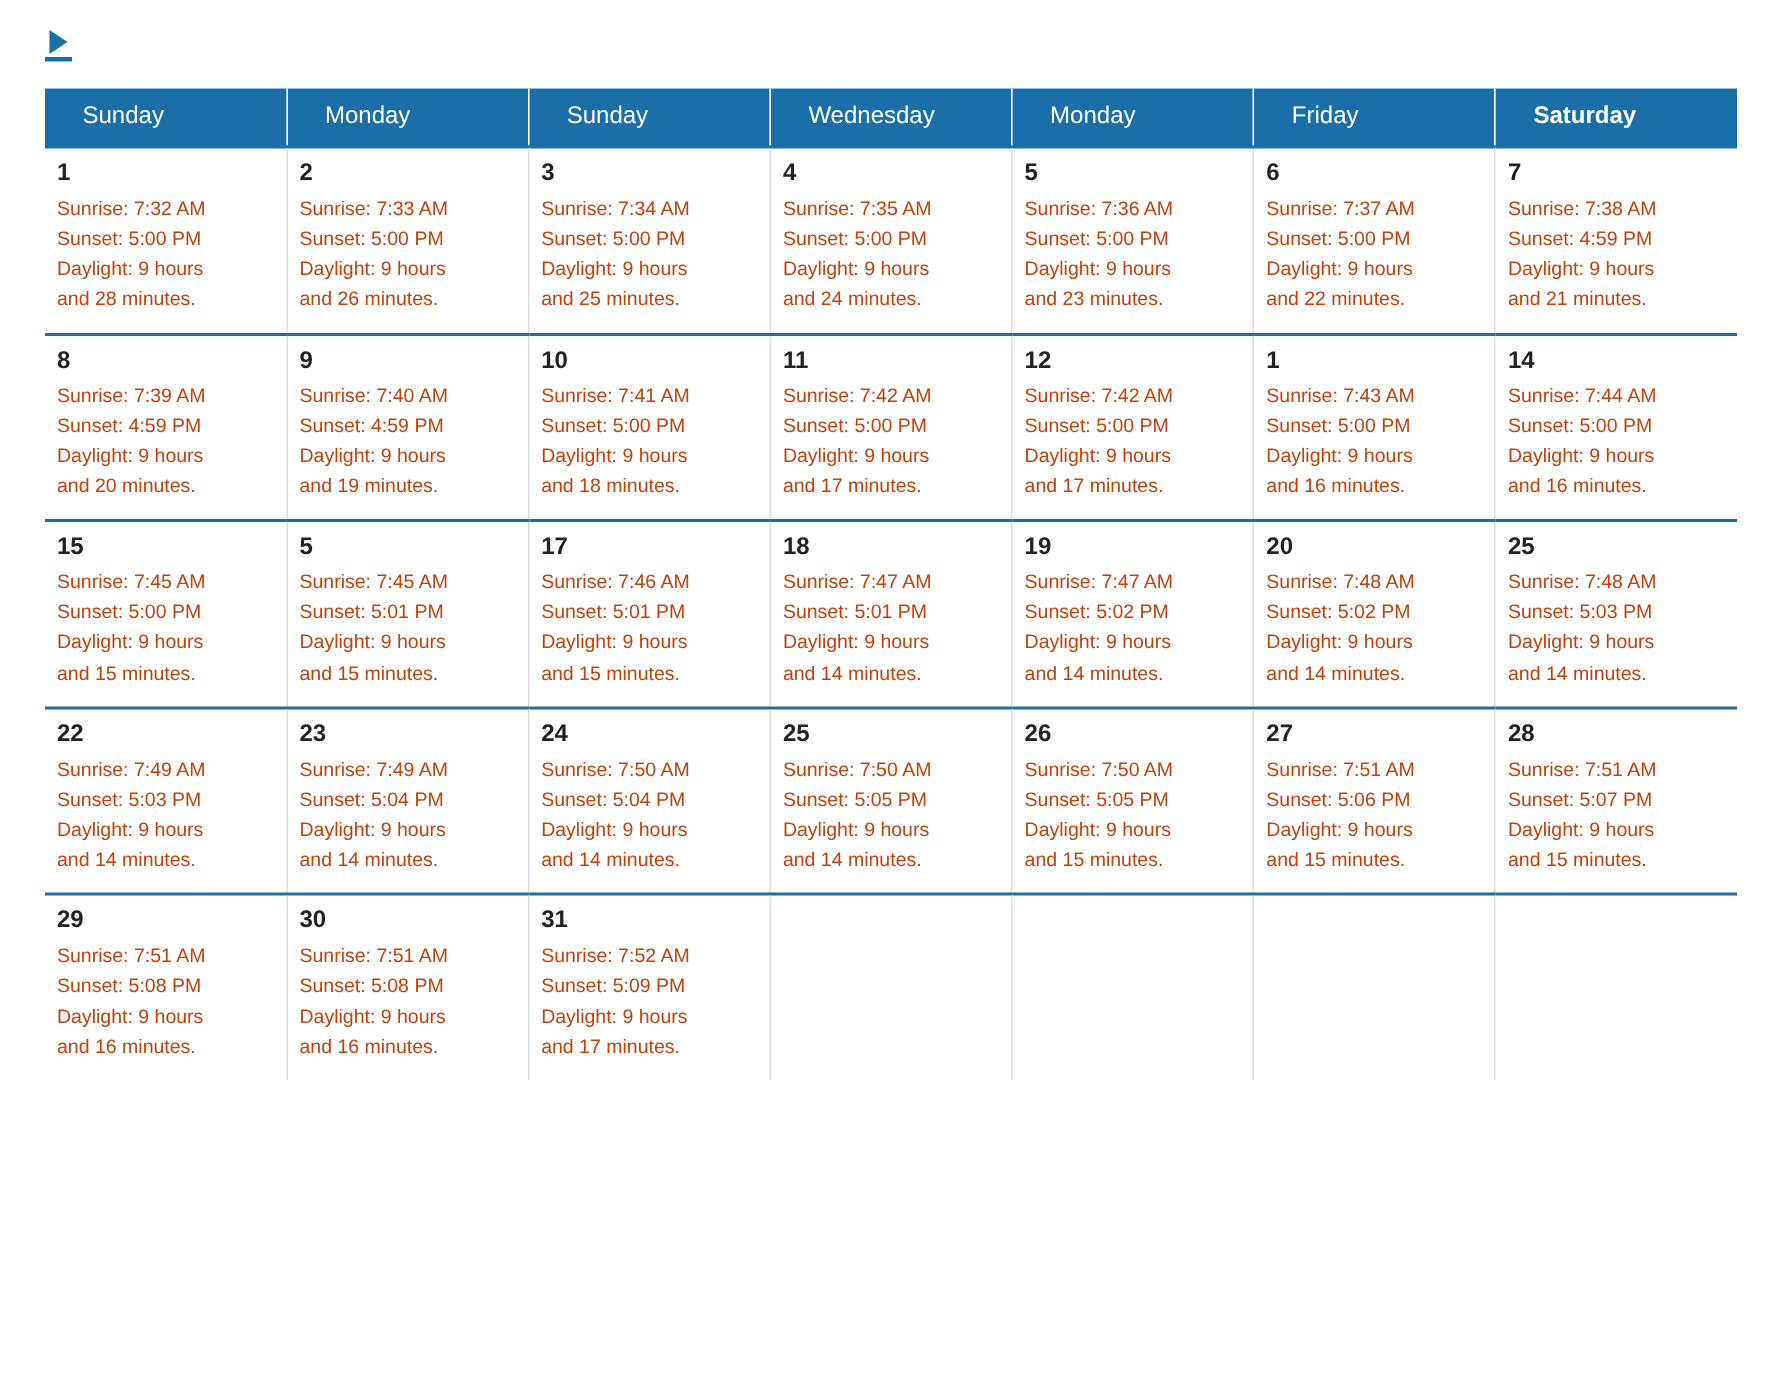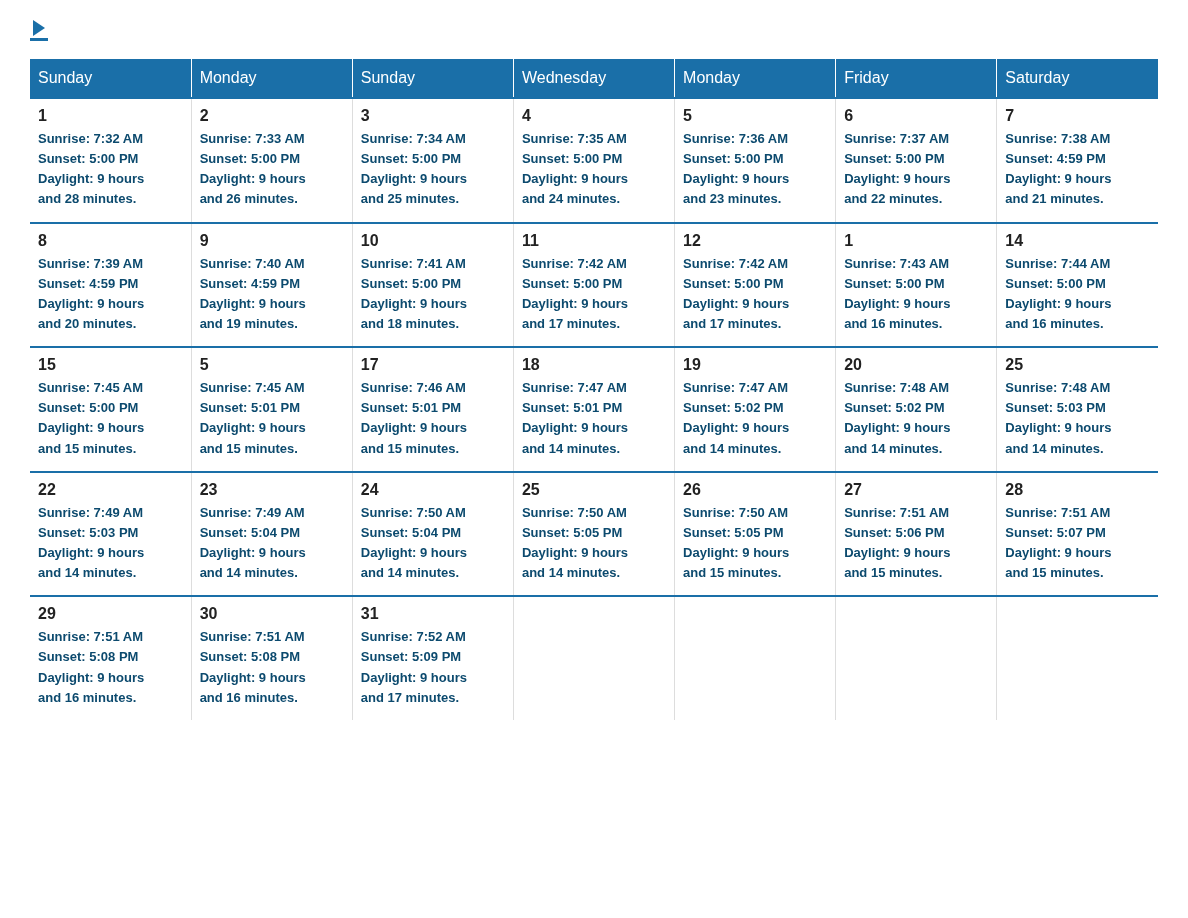--- a/index.html
+++ b/index.html
@@ -62,48 +62,47 @@
       margin-top: 4px;
     }
     .calendar {
       width: 100%;
       border-collapse: collapse;
       font-size: 13.5px;
     }
     .calendar thead tr th {
       background: #1a6fa8;
       color: #fff;
-      padding: 10px 8px;
+      padding: 10px 25px;
       text-align: left;
       font-size: 16px;
       font-weight: normal;
       border-right: 1px solid #fff;
     }
-    .calendar thead tr th:last-child { border-right: none; }
+    .calendar thead tr th:last-child { border-right: none; font-weight: bold; }
     .calendar tbody tr td {
       vertical-align: top;
       padding: 8px 8px 12px 8px;
       border-top: 2px solid #1a6fa8;
       border-right: 1px solid #ddd;
       width: 14.28%;
     }
     .calendar tbody tr td:last-child { border-right: none; }
     .calendar tbody tr td.empty { background: #fff; }
     .day-num {
       font-size: 16px;
       font-weight: bold;
       color: #222;
       display: block;
       margin-bottom: 4px;
     }
     .day-info {
       font-size: 13px;
-      color: #0c4a6e;
+      color: #c2410c;
       line-height: 1.55;
-      font-weight: bold;
     }
   </style>
 </head>
 <body>
 
 <div class="header">
   <div class="logo">
     <div class="logo-text">
       <span class="logo-general"></span>
       <span class="logo-arrow"></span>

